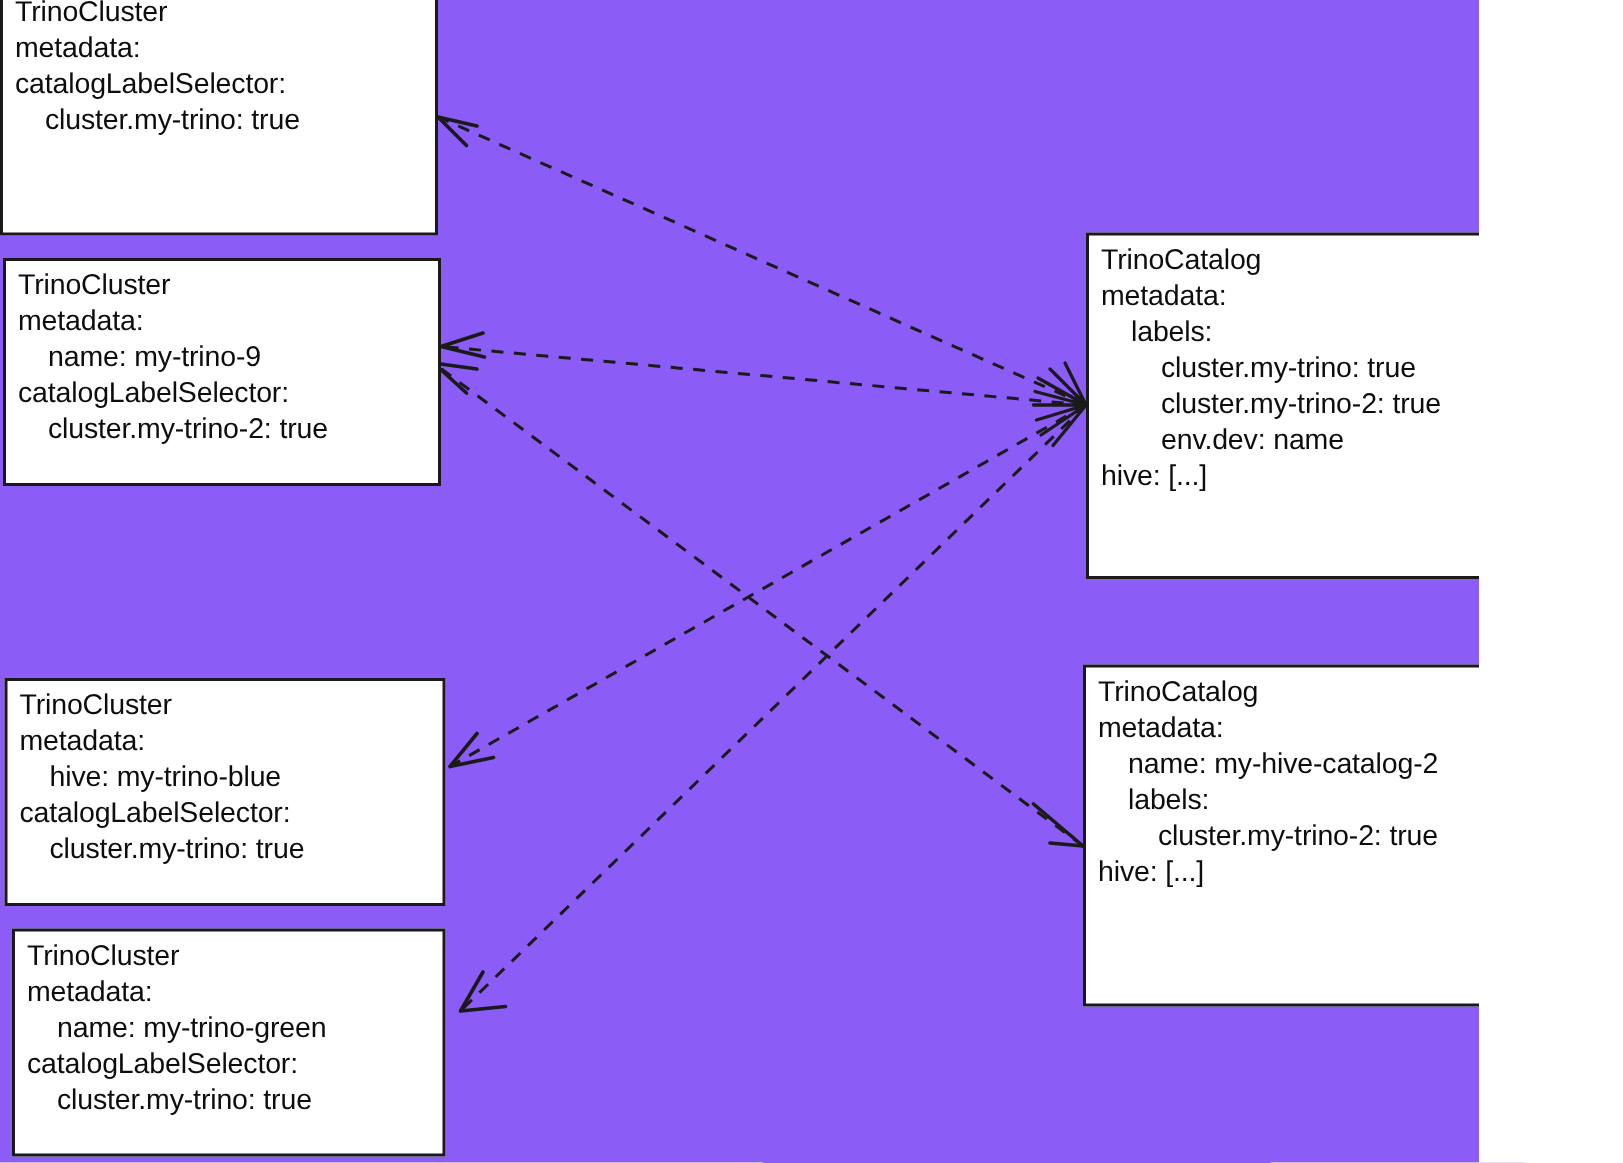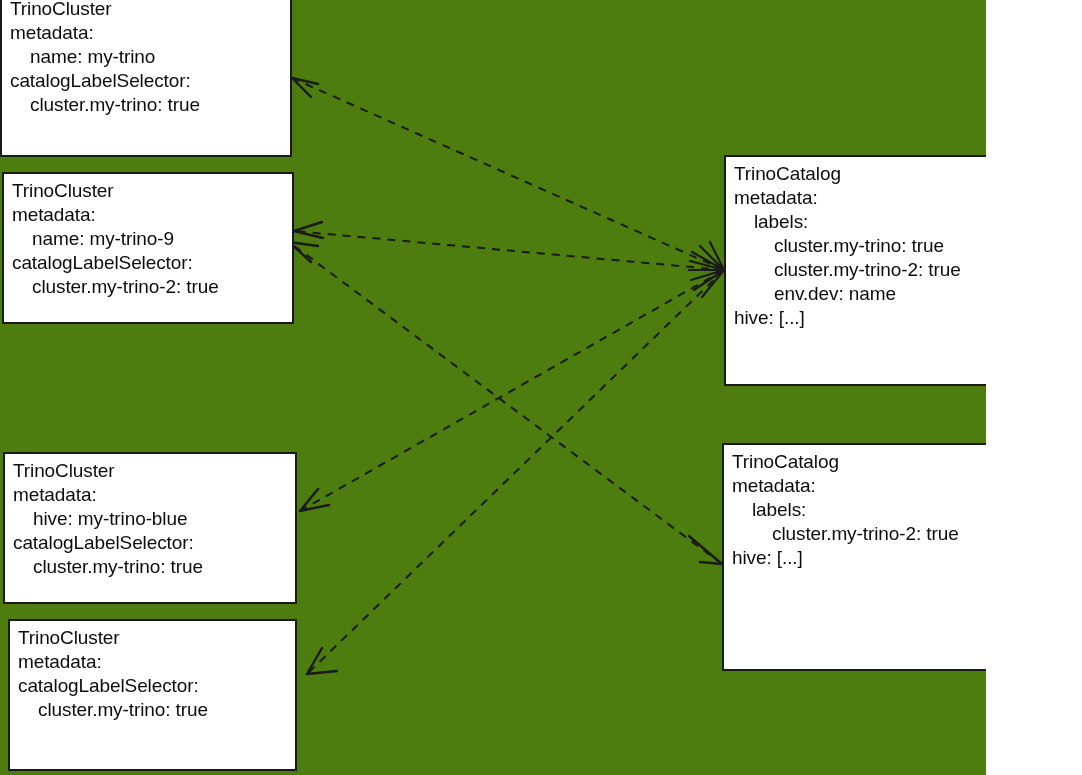--- a/index.html
+++ b/index.html
@@ -8,21 +8,21 @@
     padding: 0;
     background: #ffffff;
   }
   body {
     font-family: "Liberation Sans", sans-serif;
   }
   #canvas {
     position: relative;
     width: 986px;
     height: 775px;
-    background: #4d7c0f;
+    background: #8b5cf6;
     overflow: hidden;
   }
   #edges {
     position: absolute;
     left: 0;
     top: 0;
     width: 1082px;
     height: 775px;
     pointer-events: none;
   }
@@ -86,21 +86,20 @@
     <g>
       <path d="M 724 270 L 692 252 M 724 270 L 690 261 M 724 270 L 689 270
                M 724 270 L 691 280 M 724 270 L 694 290 M 724 270 L 702 297
                M 724 270 L 700 246 M 724 270 L 710 242" stroke="#1a1a1a" stroke-width="2.2" fill="none" stroke-linecap="round"></path>
     </g>
   </svg>
 
   <div class="node" style="left:0px; top:-10px; width:292px; height:167px;">
     <div class="yaml-line ind-0">TrinoCluster</div>
     <div class="yaml-line ind-0">metadata:</div>
-    <div class="yaml-line ind-1">name: my-trino</div>
     <div class="yaml-line ind-0">catalogLabelSelector:</div>
     <div class="yaml-line ind-1">cluster.my-trino: true</div>
   </div>
 
   <div class="node" style="left:2px; top:172px; width:292px; height:152px;">
     <div class="yaml-line ind-0">TrinoCluster</div>
     <div class="yaml-line ind-0">metadata:</div>
     <div class="yaml-line ind-1">name: my-trino-9</div>
     <div class="yaml-line ind-0">catalogLabelSelector:</div>
     <div class="yaml-line ind-1">cluster.my-trino-2: true</div>
@@ -110,35 +109,37 @@
     <div class="yaml-line ind-0">TrinoCluster</div>
     <div class="yaml-line ind-0">metadata:</div>
     <div class="yaml-line ind-1">hive: my-trino-blue</div>
     <div class="yaml-line ind-0">catalogLabelSelector:</div>
     <div class="yaml-line ind-1">cluster.my-trino: true</div>
   </div>
 
   <div class="node" style="left:8px; top:619px; width:289px; height:152px;">
     <div class="yaml-line ind-0">TrinoCluster</div>
     <div class="yaml-line ind-0">metadata:</div>
+    <div class="yaml-line ind-1">name: my-trino-green</div>
     <div class="yaml-line ind-0">catalogLabelSelector:</div>
     <div class="yaml-line ind-1">cluster.my-trino: true</div>
   </div>
 
   <div class="node" style="left:724px; top:155px; width:352px; height:231px;">
     <div class="yaml-line ind-0">TrinoCatalog</div>
     <div class="yaml-line ind-0">metadata:</div>
     <div class="yaml-line ind-1">labels:</div>
     <div class="yaml-line ind-2">cluster.my-trino: true</div>
     <div class="yaml-line ind-2">cluster.my-trino-2: true</div>
     <div class="yaml-line ind-2">env.dev: name</div>
     <div class="yaml-line ind-0">hive: [...]</div>
   </div>
 
   <div class="node" style="left:722px; top:443px; width:353px; height:228px;">
     <div class="yaml-line ind-0">TrinoCatalog</div>
     <div class="yaml-line ind-0">metadata:</div>
+    <div class="yaml-line ind-1">name: my-hive-catalog-2</div>
     <div class="yaml-line ind-1">labels:</div>
     <div class="yaml-line ind-2">cluster.my-trino-2: true</div>
     <div class="yaml-line ind-0">hive: [...]</div>
   </div>
 
 </div>
 
 </body></html>

